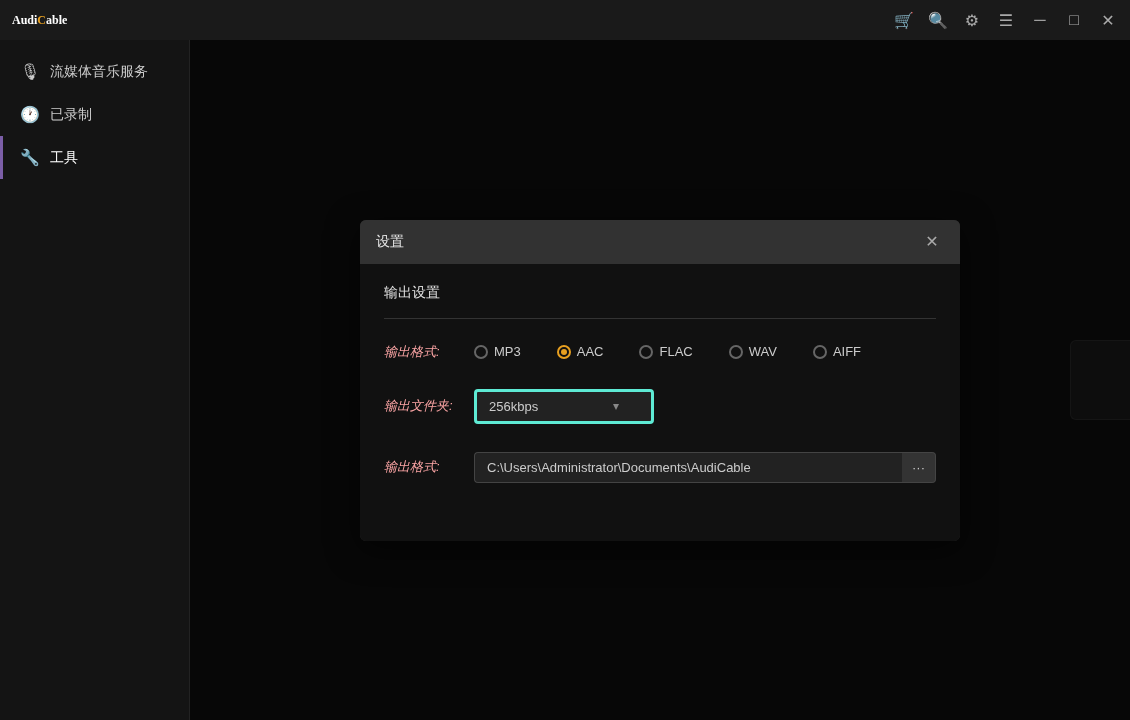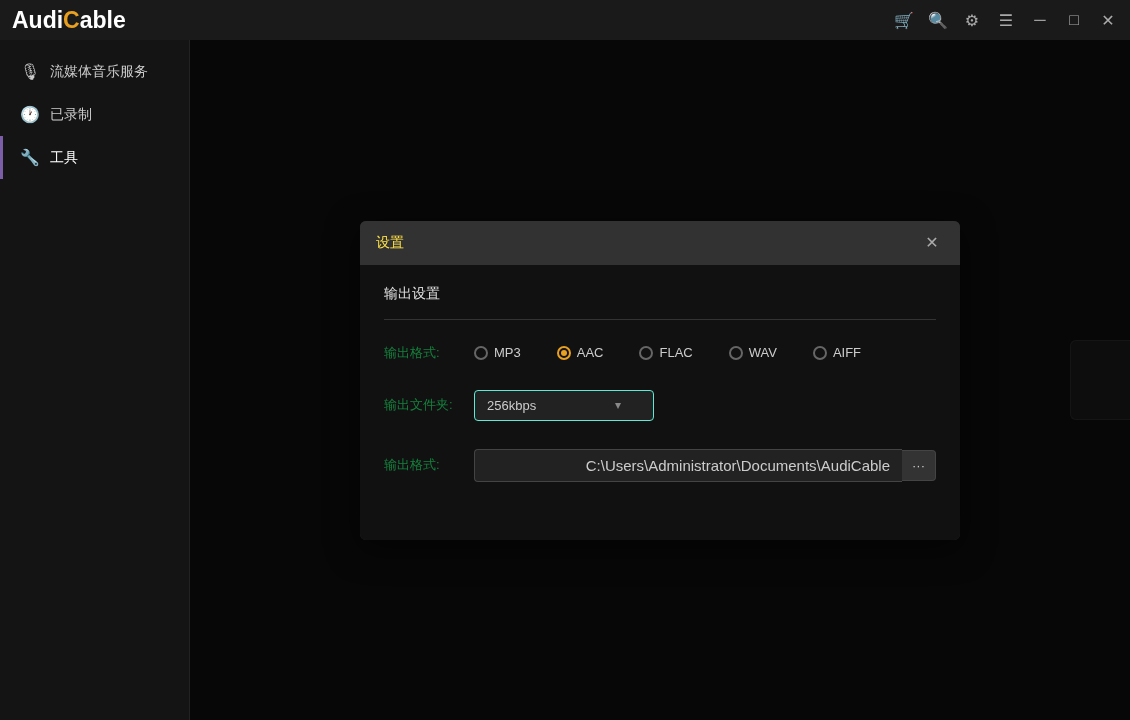--- a/index.html
+++ b/index.html
@@ -20,22 +20,23 @@
       display: flex;
       align-items: center;
       justify-content: space-between;
       padding: 0 12px;
       flex-shrink: 0;
       -webkit-app-region: drag;
     }
     #titlebar .logo {
       display: flex;
       align-items: center;
-      font-size: 23px;
+      font-size: 12px;
       font-weight: bold;
+      font-family: Liberation Serif, serif;
     }
     #titlebar .logo .audi { color: #ffffff; }
 
     #titlebar .window-controls {
       display: flex;
       align-items: center;
       gap: 14px;
     }
     #titlebar .window-controls .ctrl-icon {
       color: #aaa;
@@ -124,21 +125,21 @@
 
     .dialog-titlebar {
       background: #323232;
       height: 44px;
       display: flex;
       align-items: center;
       justify-content: space-between;
       padding: 0 16px;
     }
     .dialog-title {
-      color: #fde047;
+      color: #e5e5e5;
       font-size: 14px;
       font-weight: 500;
     }
     .dialog-close {
       color: #aaa;
       cursor: pointer;
       font-size: 16px;
       width: 24px;
       height: 24px;
       display: flex;
@@ -161,24 +162,25 @@
       border-bottom: 1px solid #333;
       margin-bottom: 24px;
     }
 
     .setting-row {
       display: flex;
       align-items: center;
       margin-bottom: 28px;
     }
     .setting-label {
-      color: #15803d;
+      color: #fca5a5;
       font-size: 13px;
       width: 90px;
       flex-shrink: 0;
+      font-style: italic;
     }
 
     
     .radio-group {
       display: flex;
       gap: 36px;
       align-items: center;
     }
     .radio-item {
       display: flex;
@@ -210,21 +212,21 @@
       background: #e8a020;
     }
 
     
     .select-wrapper {
       position: relative;
       width: 180px;
     }
     .select-box {
       background: #222;
-      border: 1px solid #5eead4;
+      border: 3px solid #5eead4;
       border-radius: 4px;
       color: #ccc;
       font-size: 13px;
       padding: 7px 32px 7px 12px;
       cursor: pointer;
       width: 100%;
       display: flex;
       align-items: center;
       justify-content: space-between;
     }
@@ -240,24 +242,23 @@
       align-items: center;
       flex: 1;
     }
     .folder-input {
       flex: 1;
       background: #222;
       border: 1px solid #444;
       border-right: none;
       border-radius: 4px 0 0 4px;
       color: #ccc;
-      font-size: 15px;
+      font-size: 13px;
       padding: 7px 12px;
       outline: none;
-      text-align: right;
     }
     .folder-browse {
       background: #333;
       border: 1px solid #444;
       border-left: none;
       border-radius: 0 4px 4px 0;
       color: #ccc;
       padding: 7px 10px;
       cursor: pointer;
       font-size: 13px;

